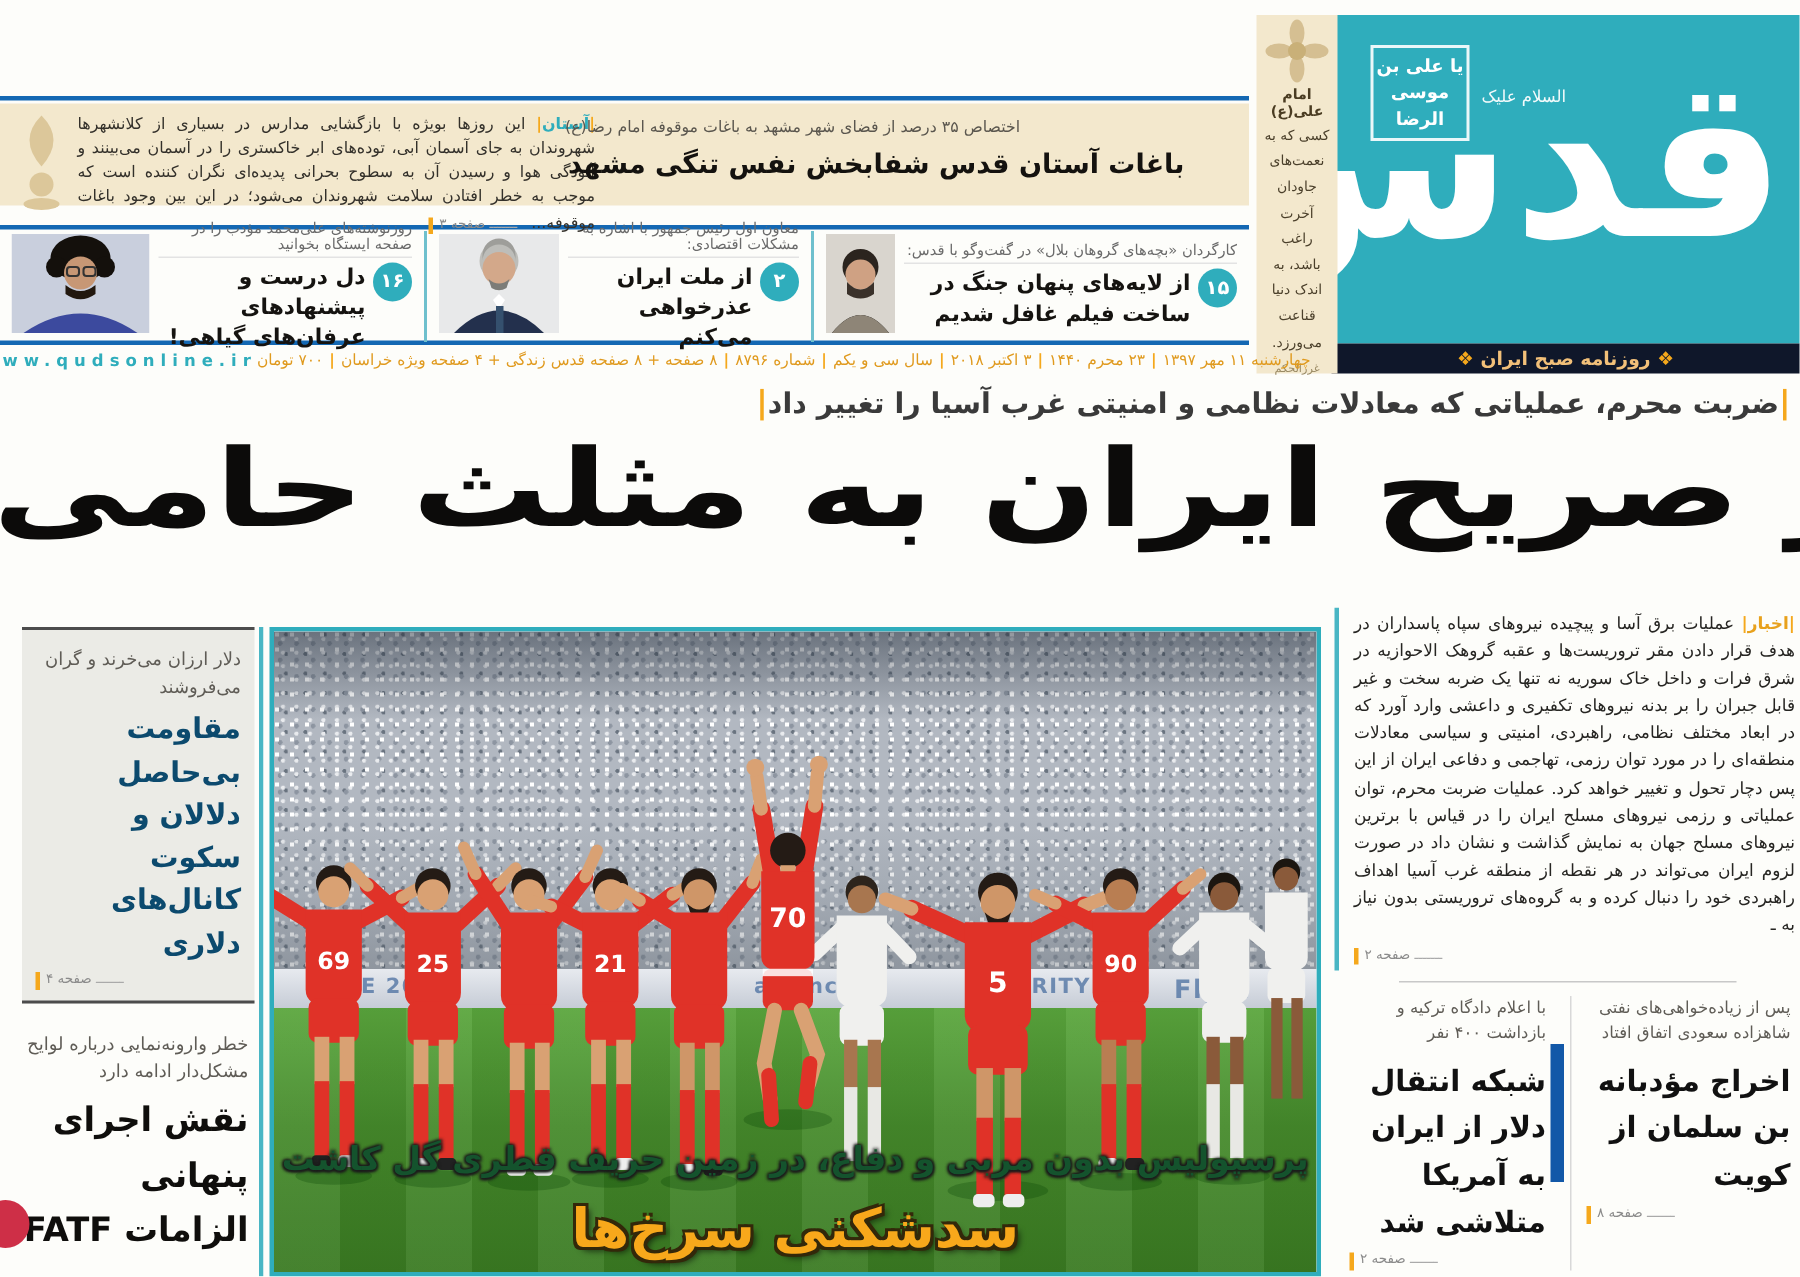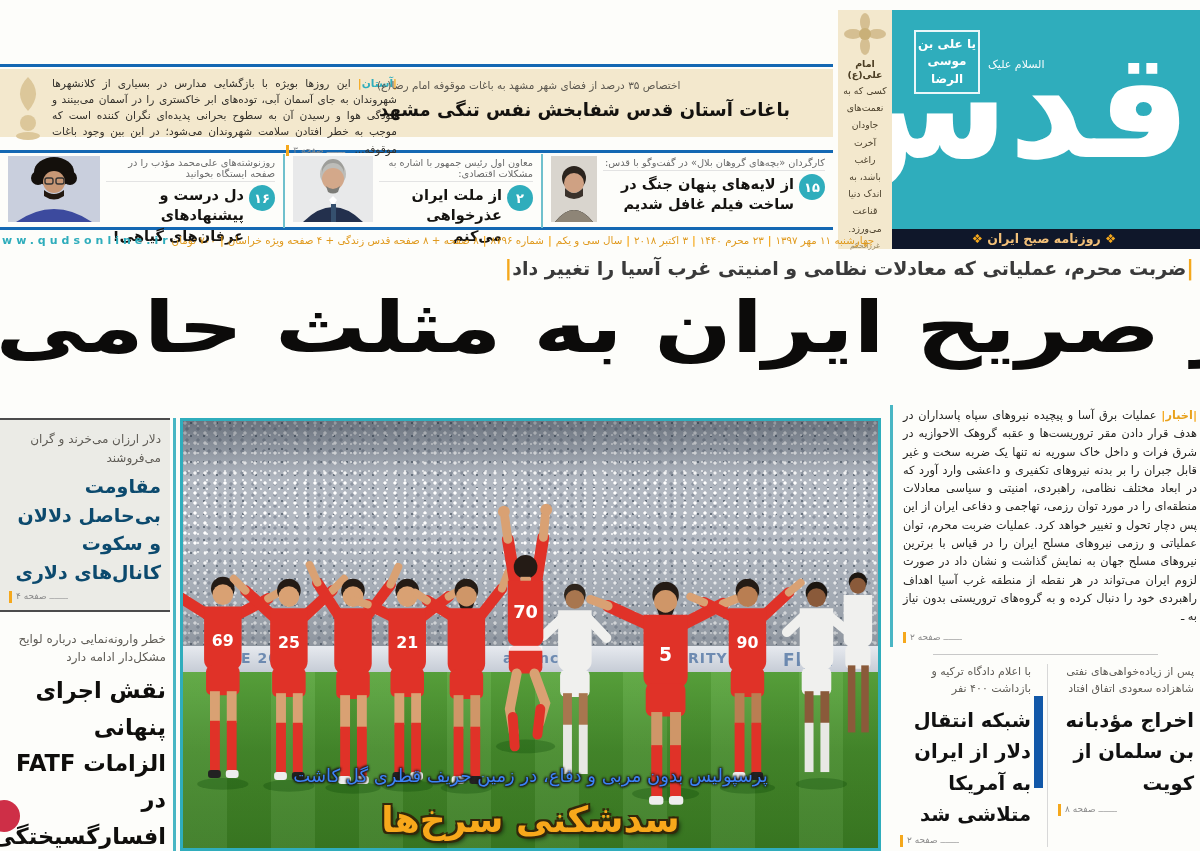--- a/index.html
+++ b/index.html
@@ -26,21 +26,21 @@
   .strip { position:absolute; top:69px; left:0; width:833px; height:68px; background:#f3e8cd; }
   .strip-orn { position:absolute; left:8px; top:6px; }
   .strip-par { position:absolute; left:52px; top:7px; width:345px; font-size:10.6px; line-height:1.5; color:#33302a; text-align:justify; }
   .tag-teal { color:#2fadbc; font-weight:bold; }
   .pipe { color:#f5a81c; font-weight:bold; }
   .strip-kicker { position:absolute; right:26px; top:10px; width:430px; text-align:left; font-size:10.5px; color:#5a564e; }
   .strip-headline { position:absolute; right:14px; top:30px; width:440px; font-size:18px; font-weight:bold; color:#14120f; text-align:left; white-space:nowrap; letter-spacing:-0.5px; }
 
   
   .briefs { position:absolute; top:154px; left:0; width:833px; height:74px; display:flex; }
-  .brief { display:flex; gap:6px; padding:3px 8px; border-left:2px solid #6fc0cd; align-items:flex-start; }
+  .brief { display:flex; gap:6px; padding:3px 8px; border-left:2px solid #6fc0cd; align-items:center; }
   .brief:last-child { border-left:none; }
   .btext { flex:1; }
   .bkicker { font-size:9.8px; color:#6b6b6b; text-align:right; margin-bottom:3px; border-bottom:1px solid #e3e3e3; padding-bottom:2px; }
   .brow { display:flex; gap:5px; align-items:flex-start; }
   .bnum { flex:0 0 26px; width:26px; height:26px; border-radius:50%; background:#2fadbc; color:#fff; font-size:13px; font-weight:bold; display:flex; align-items:center; justify-content:center; }
   .bhead { font-size:14.5px; font-weight:bold; color:#151310; text-align:right; line-height:1.4; }
   .bphoto { align-self:center; }
   .b15 { width:292px; } .b2 { width:258px; } .b16 { width:283px; }
 
   
@@ -52,21 +52,21 @@
   
   .main-kicker { position:absolute; top:256px; right:6px; width:770px; text-align:right; font-size:19px; font-weight:bold; color:#3a3a3a; }
   .main-kicker .pipe { font-size:21px; }
   .main-headline { position:absolute; top:290px; left:0; width:1200px; text-align:center; }
   .main-headline span { display:inline-block; font-size:64px; font-weight:bold; color:#0c0b0a; white-space:nowrap; transform:scaleX(1.42) scaleY(1.12); transform-origin:center; letter-spacing:-1px; }
 
   
   .left-col { position:absolute; top:418px; left:0; width:176px; height:433px; border-left:none; overflow:hidden; }
   .left-col::after { content:""; position:absolute; top:0; bottom:0; right:0; width:3px; background:#49b6c4; }
   .lc-kicker { font-size:12px; color:#5f5c56; text-align:right; line-height:1.55; margin-bottom:5px; }
-  .lc1 { margin:0 6px 10px 0; background:#ebebe6; border-top:2px solid #4c4c4c; border-bottom:2px solid #4c4c4c; padding:10px 9px 7px; }
+  .lc1 { margin:0 6px 10px 15px; background:#ebebe6; border-top:2px solid #4c4c4c; border-bottom:2px solid #4c4c4c; padding:10px 9px 7px; }
   .lc1-head { font-size:19px; font-weight:bold; color:#0c4a6e; line-height:1.5; }
   .lc2 { padding:8px 10px 6px 6px; }
   .lc2-head { font-size:22.5px; font-weight:bold; color:#0f0e0c; text-align:right; line-height:1.62; }
   .corner-dot { position:absolute; left:-12px; top:800px; width:32px; height:32px; border-radius:50%; background:#ce2f47; }
 
   .plink { display:block; text-align:left; font-size:9px; color:#8a8a8a; margin-top:5px; border-left:3px solid #f5a81c; padding-left:4px; line-height:1.3; }
   .plink::before { content:"ـــــــ "; color:#aaa; }
 
   
   .photo { position:absolute; top:418px; left:180px; width:701px; height:433px; border:3px solid #2fadbc; overflow:hidden; direction:ltr; }
@@ -81,21 +81,21 @@
   .crowd::before { content:""; position:absolute; inset:0;
     background:linear-gradient(180deg, rgba(35,45,58,.5), rgba(35,45,58,0) 26%, rgba(255,255,255,0) 55%, rgba(120,130,140,.25) 78%, rgba(60,70,80,.3)); }
   .boards { position:absolute; top:225px; left:0; right:0; height:26px; background:linear-gradient(#e7eaef,#c6ccd6); }
   .board { position:absolute; top:4px; font-size:14px; font-weight:bold; color:#4a6fa0; color:#4a6fa0; opacity:.75; letter-spacing:1px; }
   .pitch { position:absolute; top:251px; bottom:0; left:0; right:0;
     background:linear-gradient(180deg,#5aa63d,#458a2b 45%,#3a7a22);
     }
   .pitch::before { content:""; position:absolute; inset:0;
     background:repeating-linear-gradient(90deg, rgba(255,255,255,.06) 0 44px, rgba(0,0,0,.05) 44px 88px); }
   .players-svg { position:absolute; inset:0; width:100%; height:100%; }
-  .cap1 { position:absolute; bottom:62px; width:100%; text-align:center; color:#3b82f6; font-size:18px; font-weight:normal; z-index:5;
+  .cap1 { position:absolute; bottom:62px; width:100%; text-align:center; color:#14532d; font-size:22px; font-weight:bold; z-index:5;
     text-shadow:1px 1px 2px #1c1c1c, -1px -1px 2px #1c1c1c, 1px -1px 2px #1c1c1c, -1px 1px 2px #1c1c1c; direction:rtl; }
   .cap2 { position:absolute; bottom:8px; width:100%; text-align:center; color:#f8a81b; font-size:36px; font-weight:bold; z-index:5;
     text-shadow:2px 2px 0 #33280a, -2px -2px 0 #33280a, 2px -2px 0 #33280a, -2px 2px 0 #33280a, 3px 3px 4px rgba(0,0,0,.6); direction:rtl; }
 
   
   .right-col { position:absolute; top:405px; right:0; width:312px; height:446px; overflow:hidden; padding-left:2px; }
   .lead { border-left:3px solid #49b6c4; padding:2px 3px 4px 10px; font-size:11.3px; line-height:1.62; color:#262522; text-align:justify; }
   .tag-amber { color:#e8a11c; font-weight:bold; }
   .hrline { width:225px; margin:7px auto; border-top:1px solid #c8c8c8; }
   .duo { display:flex; padding:2px 2px 0 6px; }

